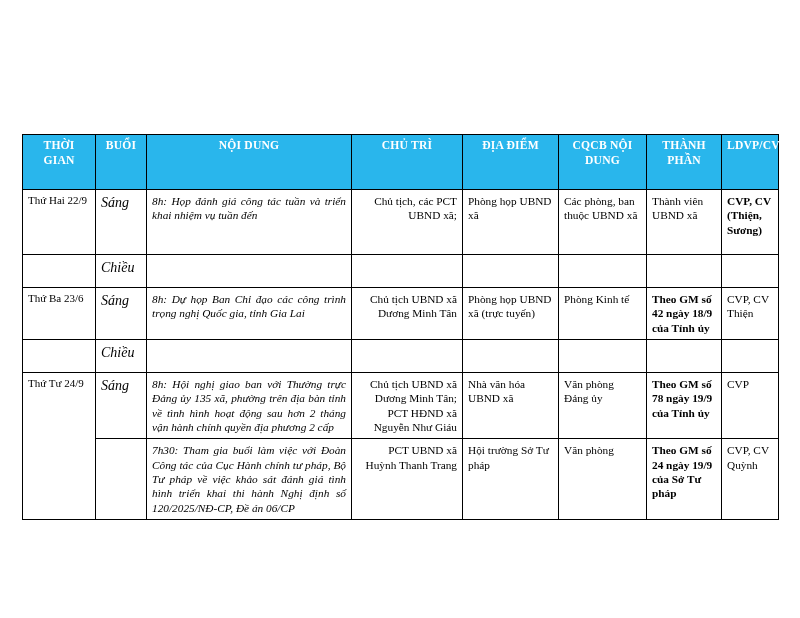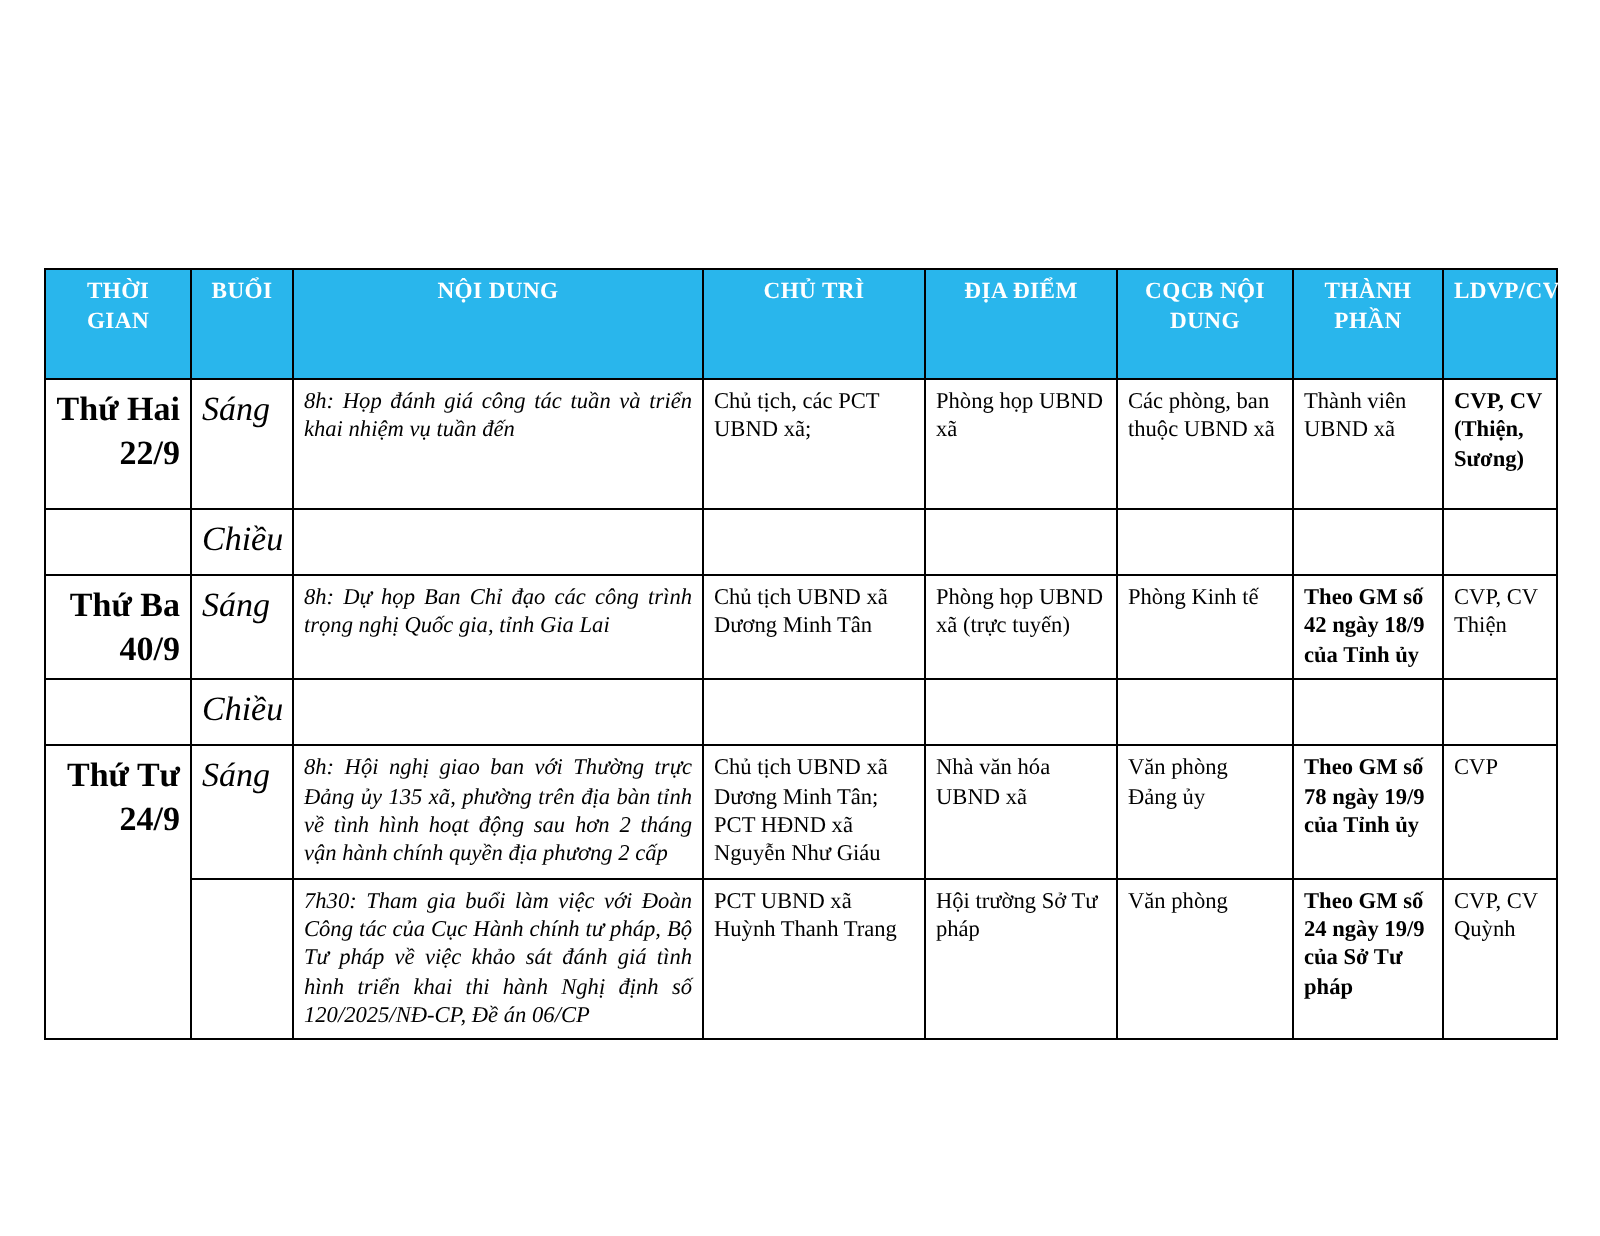--- a/index.html
+++ b/index.html
@@ -50,38 +50,38 @@
   col.c-time   { width: 73px; }
   col.c-buoi   { width: 51px; }
   col.c-noidung{ width: 205px; }
   col.c-chutri { width: 111px; }
   col.c-diadiem{ width: 96px; }
   col.c-cqcb   { width: 88px; }
   col.c-thanhphan { width: 75px; }
   col.c-ldvp   { width: 57px; }
 
   td.time {
-    text-align: right;
-    font-weight: bold;
+    text-align: left;
+    font-weight: normal;
     vertical-align: middle;
-    font-size: 17px;
+    font-size: 11px;
   }
   td.buoi {
     font-style: italic;
     vertical-align: top;
-    font-size: 17px;
+    font-size: 14px;
   }
   td.noidung {
     text-align: justify;
     text-justify: inter-word;
     hyphens: auto;
     font-style: italic;
   }
   td.center {
-    text-align: left;
+    text-align: right;
   }
   td.bold {
     font-weight: bold;
   }
   .row-empty { height: 33px; }
   tr.r-thuhai td { height: 56px; }
 </style>
 </head>
 <body>
 
@@ -127,21 +127,21 @@
         <td class="buoi">Chiều</td>
         <td class="noidung"></td>
         <td class="center"></td>
         <td></td>
         <td></td>
         <td></td>
         <td></td>
       </tr>
 
       <tr>
-        <td class="time">Thứ Ba 40/9</td>
+        <td class="time">Thứ Ba 23/6</td>
         <td class="buoi">Sáng</td>
         <td class="noidung">8h: Dự họp Ban Chỉ đạo các công trình trọng nghị Quốc gia, tỉnh Gia Lai</td>
         <td class="center">Chủ tịch UBND xã Dương Minh Tân</td>
         <td>Phòng họp UBND xã (trực tuyến)</td>
         <td>Phòng Kinh tế</td>
         <td class="bold">Theo GM số 42 ngày 18/9 của Tỉnh ủy</td>
         <td>CVP, CV Thiện</td>
       </tr>
 
       <tr class="row-empty">

